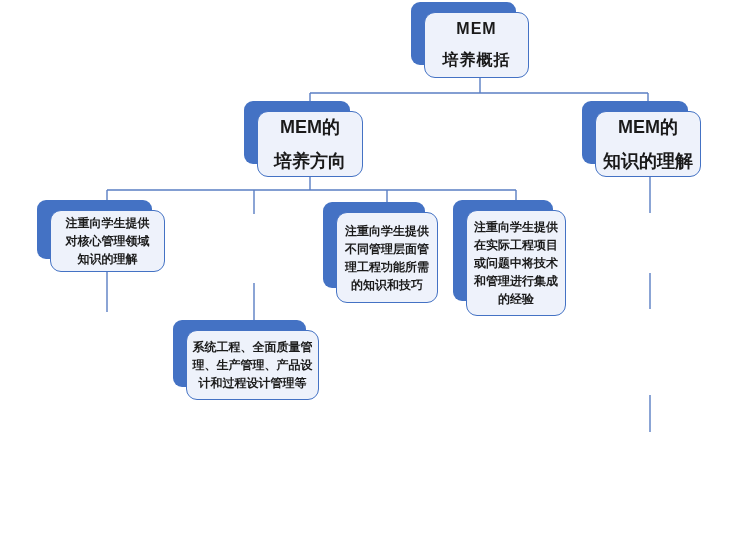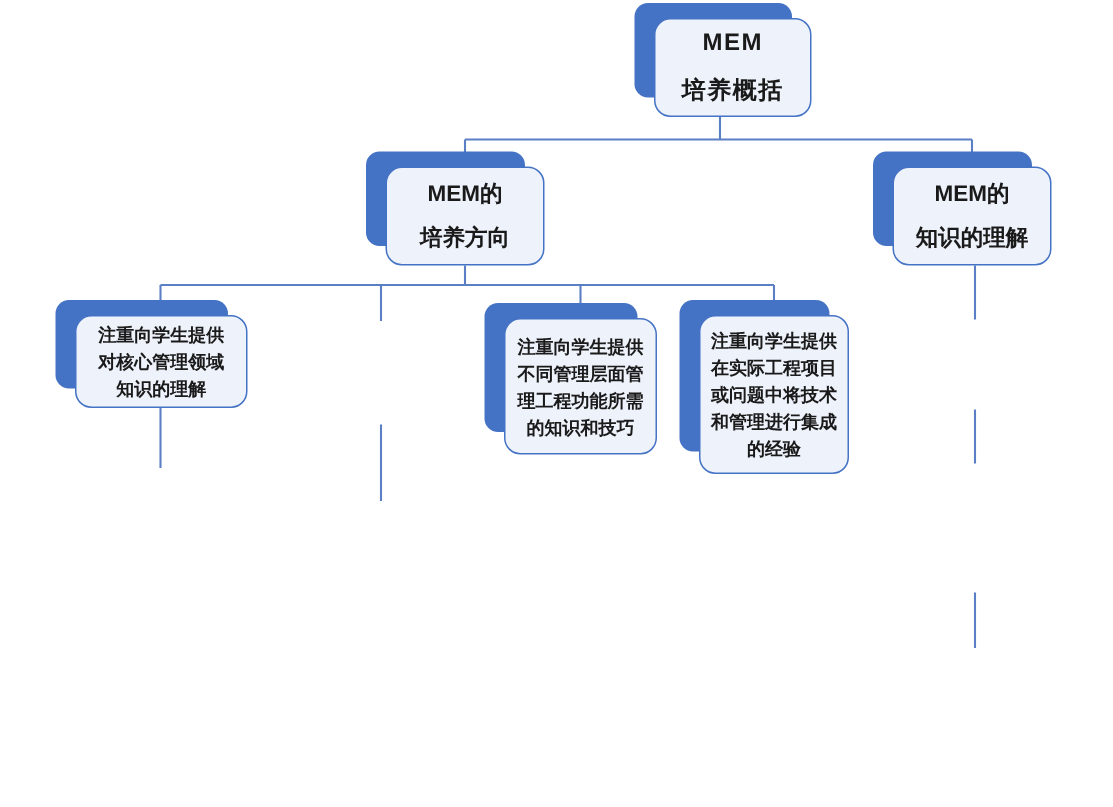--- a/index.html
+++ b/index.html
@@ -34,41 +34,41 @@
     border:1.6px solid var(--accent);
     border-radius:11px;
     display:flex;flex-direction:column;
     align-items:center;justify-content:center;
     text-align:center;
     font-weight:bold;color:var(--text);
     padding:3px 4px;
   }
   .card-text{white-space:pre-line;display:block;}
   .fs-root{font-size:16px;gap:12px;letter-spacing:1px;}
-  .fs-l2{font-size:15px;gap:10px;}
+  .fs-l2{font-size:18px;gap:10px;}
   .fs-child{font-size:12px;}
   .fs-child .card-text{line-height:1.5;}
 </style>
 </head>
 <body>
 
 <div id="canvas">
 
   <svg id="connectors" width="742" height="538">
 
     <path d="M480,78 V93 M310,93 H648 M310,93 V112 M648,93 V112" fill="none" stroke="#5b7fc4" stroke-width="1.4"></path>
 
     <path d="M310,177 V190 M107,190 H516 M107,190 V214 M254,190 V214 M387,190 V216 M516,190 V214" fill="none" stroke="#5b7fc4" stroke-width="1.4"></path>
 
     <path d="M107,272 V312 M254,283 V334" fill="none" stroke="#5b7fc4" stroke-width="1.4"></path>
 
     <path d="M650,177 V213 M650,273 V309 M650,395 V432" fill="none" stroke="#5b7fc4" stroke-width="1.4"></path>
   </svg>
 
-  <div class="node" style="left:436px;top:12px;width:105px;height:66px">
+  <div class="node" style="left:424px;top:12px;width:105px;height:66px">
     <div class="shadow"></div>
     <div class="card fs-root">
       <span class="card-text">MEM</span>
       <span class="card-text">培养概括</span>
     </div>
   </div>
 
   <div class="node" style="left:257px;top:111px;width:106px;height:66px">
     <div class="shadow"></div>
     <div class="card fs-l2">
@@ -110,17 +110,25 @@
     <div class="card fs-child">
       <span class="card-text">注重向学生提供
 在实际工程项目
 或问题中将技术
 和管理进行集成
 的经验</span>
     </div>
   </div>
 
 
+  <div class="node" style="left:186px;top:330px;width:133px;height:70px">
+    <div class="shadow"></div>
+    <div class="card fs-child">
+      <span class="card-text">系统工程、全面质量管
+理、生产管理、产品设
+计和过程设计管理等</span>
+    </div>
+  </div>
 
 
 
 
 </div>
 
 </body></html>

